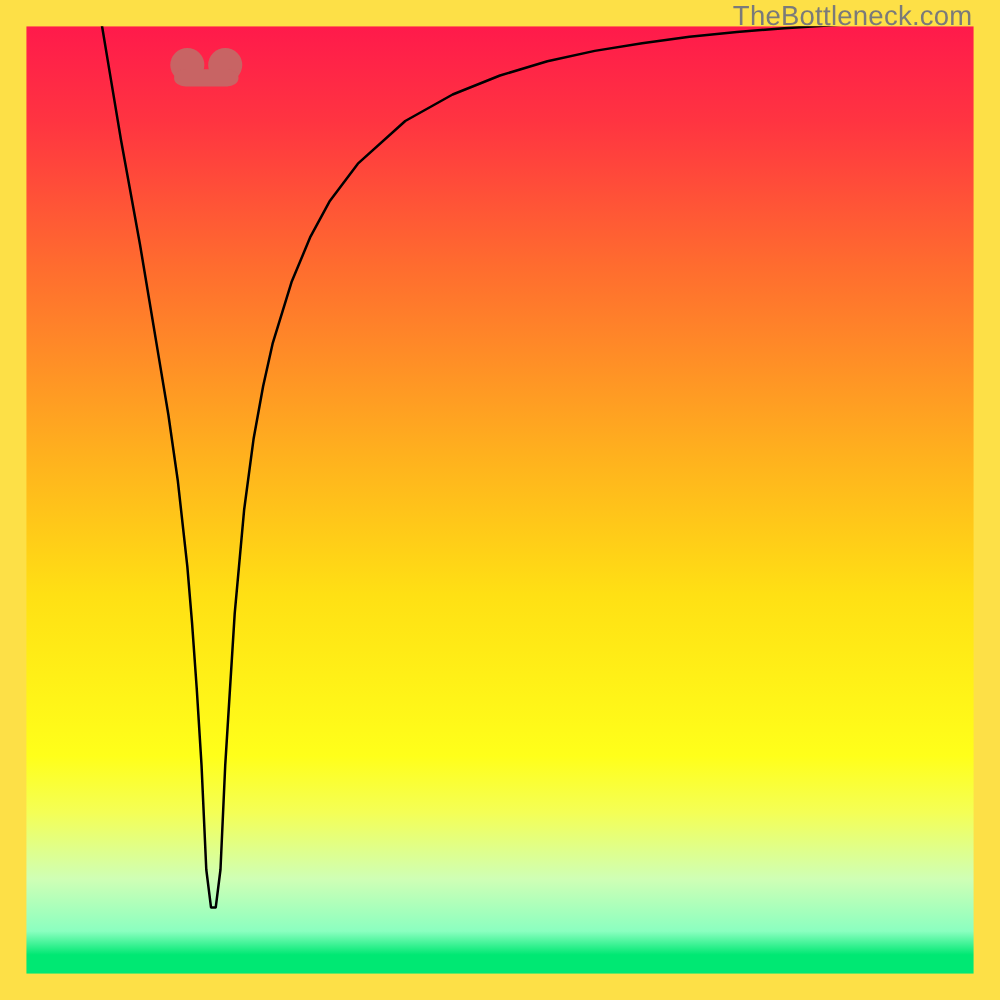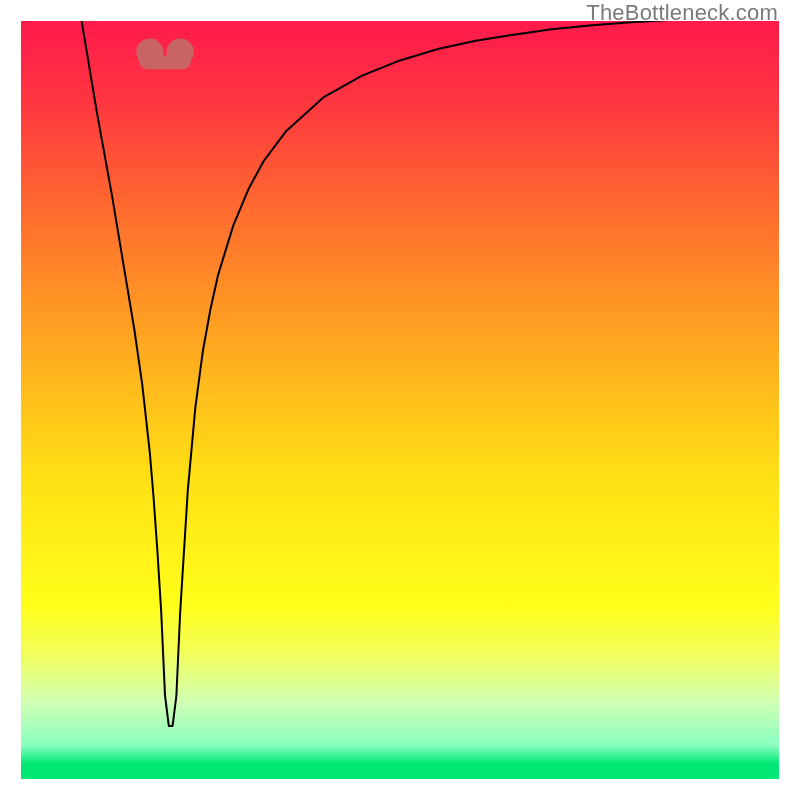--- a/index.html
+++ b/index.html
@@ -10,21 +10,21 @@
     overflow: hidden;
     background: #000;
     font-family: Arial, Helvetica, sans-serif;
   }
   .frame {
     position: absolute;
     left: 0;
     top: 0;
     width: 800px;
     height: 800px;
-    background: #ffffff;
+    background: #fde047;
   }
   .plot {
     position: absolute;
     left: 21px;
     top: 21px;
     width: 758px;
     height: 758px;
   }
   .watermark {
     position: absolute;

